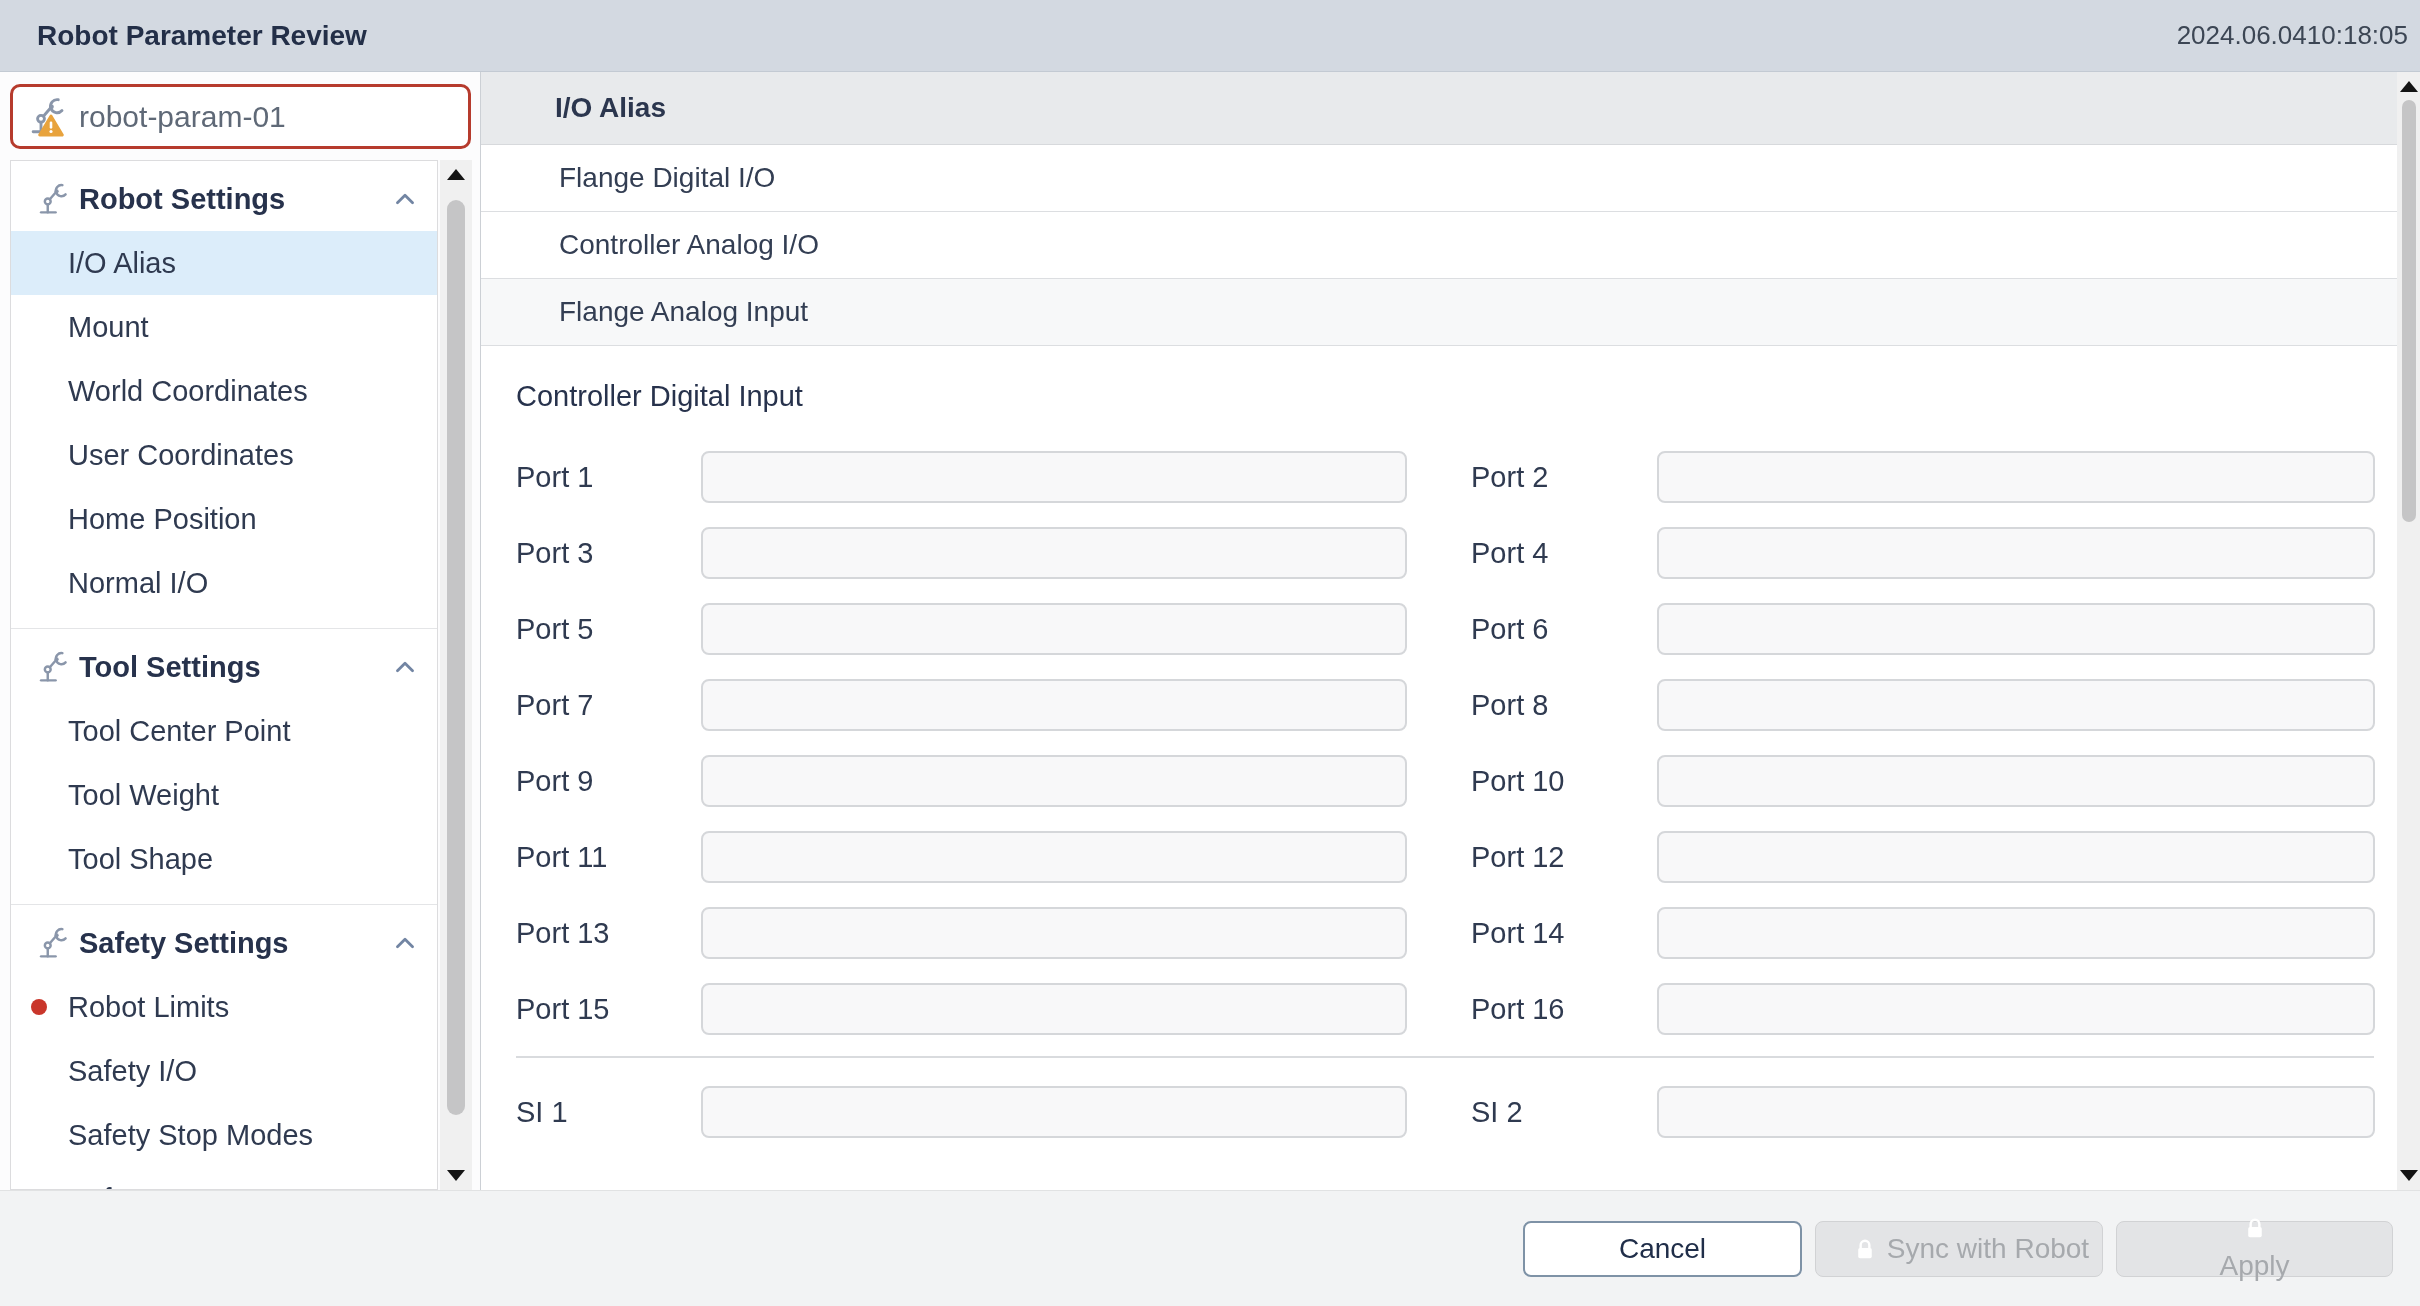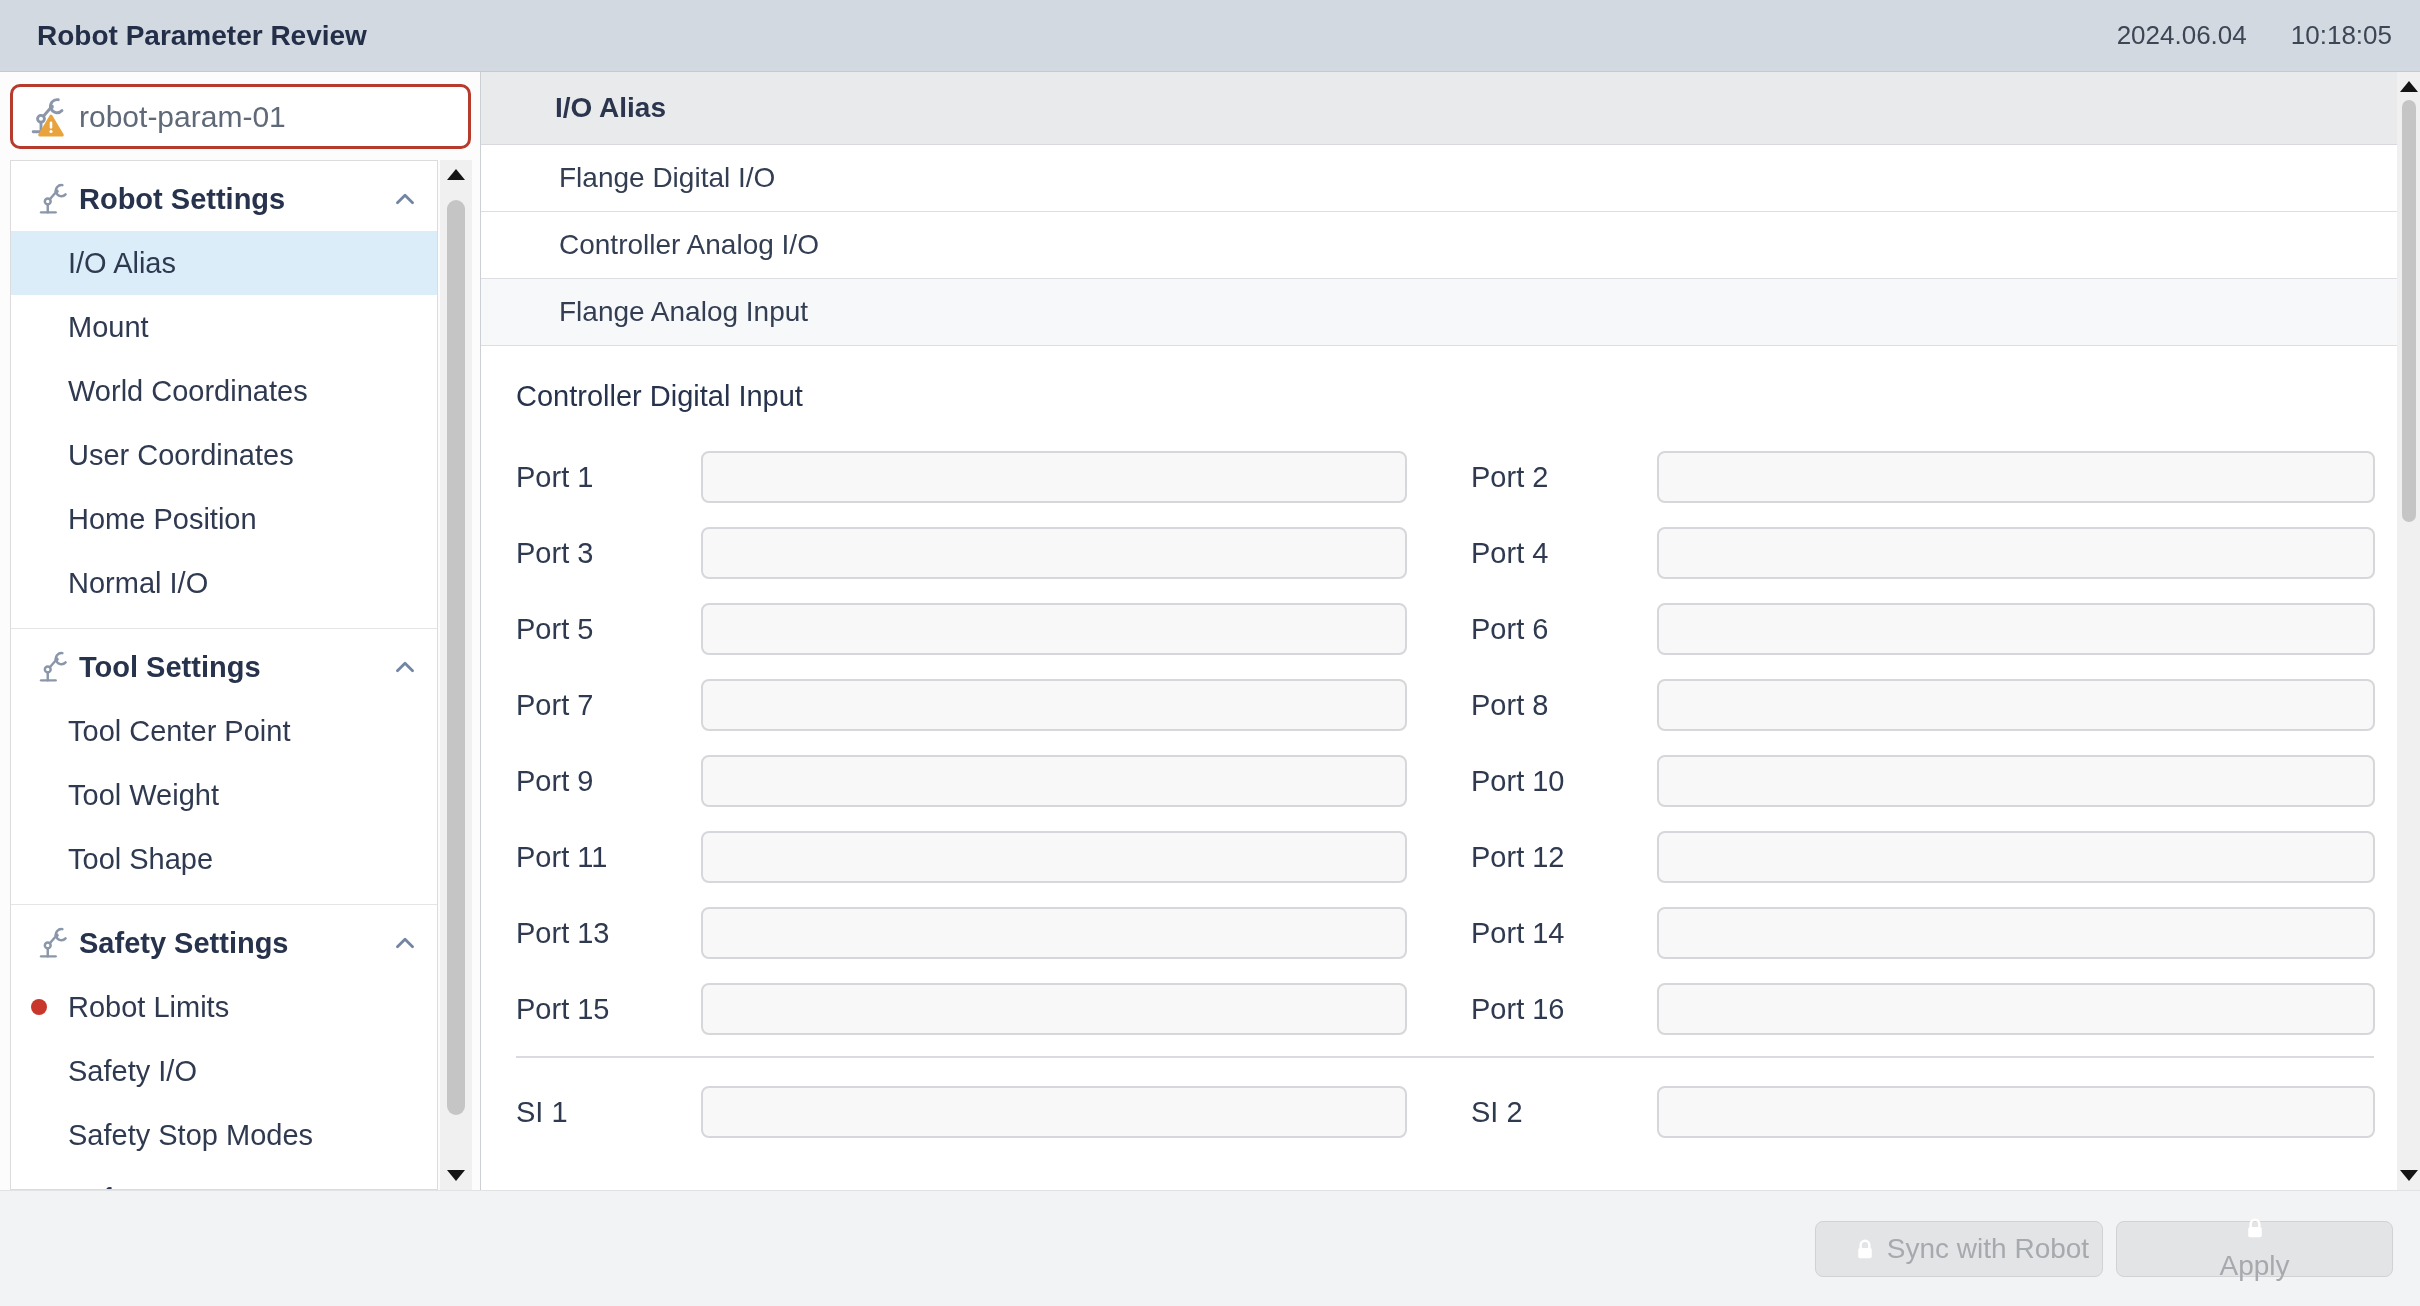--- a/index.html
+++ b/index.html
@@ -4,21 +4,21 @@
 <style>
   * { margin:0; padding:0; box-sizing:border-box; }
   html,body { width:2420px; height:1306px; overflow:hidden; background:#fbfbfc;
               font-family:"Liberation Sans","DejaVu Sans",sans-serif; }
 
   
   .topbar { position:absolute; left:0; top:0; width:2420px; height:72px;
             background:#d3d9e1; border-bottom:1px solid #c3cad3;
             display:flex; align-items:center; }
   .topbar-title { font-size:28px; font-weight:bold; color:#232f48; margin-left:37px; }
-  .topbar-right { margin-left:auto; margin-right:28px; display:flex; gap:44px;
+  .topbar-right { margin-left:auto; margin-right:12px; display:flex; 
                   font-size:26px; color:#3c4654; }
 
   
   .left-zone { position:absolute; left:0; top:72px; width:480px; height:1118px;
                background:#fcfcfd; }
   .param-input-wrap { position:absolute; left:10px; top:12px; width:461px; height:65px; }
   .param-input { width:100%; height:100%; border:3px solid #b63b2d; border-radius:10px;
                  background:#fff; padding-left:66px; font-size:30px; color:#5f6977;
                  font-family:inherit; outline:none; }
   .param-icon { position:absolute; left:16px; top:12px; width:40px; height:40px; }
@@ -311,20 +311,21 @@
       </div>
   </div>
 </div>
 <div class="vscroll main-scroll" style="top:72px;">
   <div class="arrow-up"></div>
   <div class="thumb"></div>
   <div class="arrow-down"></div>
 </div>
 
 <div class="footer">
+  <button class="btn btn-cancel">Cancel</button>
   <button class="btn btn-disabled btn-sync">
     <span>
       <svg width="24" height="24" viewBox="0 0 22 22">
         <path d="M7 10.5 V7.5 a4 4 0 0 1 8 0 V10.5" stroke="#fff" stroke-width="2.2" fill="none"></path>
         <rect x="4.8" y="10" width="12.4" height="9.4" rx="1.6" fill="#fff"></rect>
       </svg>
     </span>
     <span>Sync with Robot</span>
   </button>
   <button class="btn btn-disabled btn-apply">

